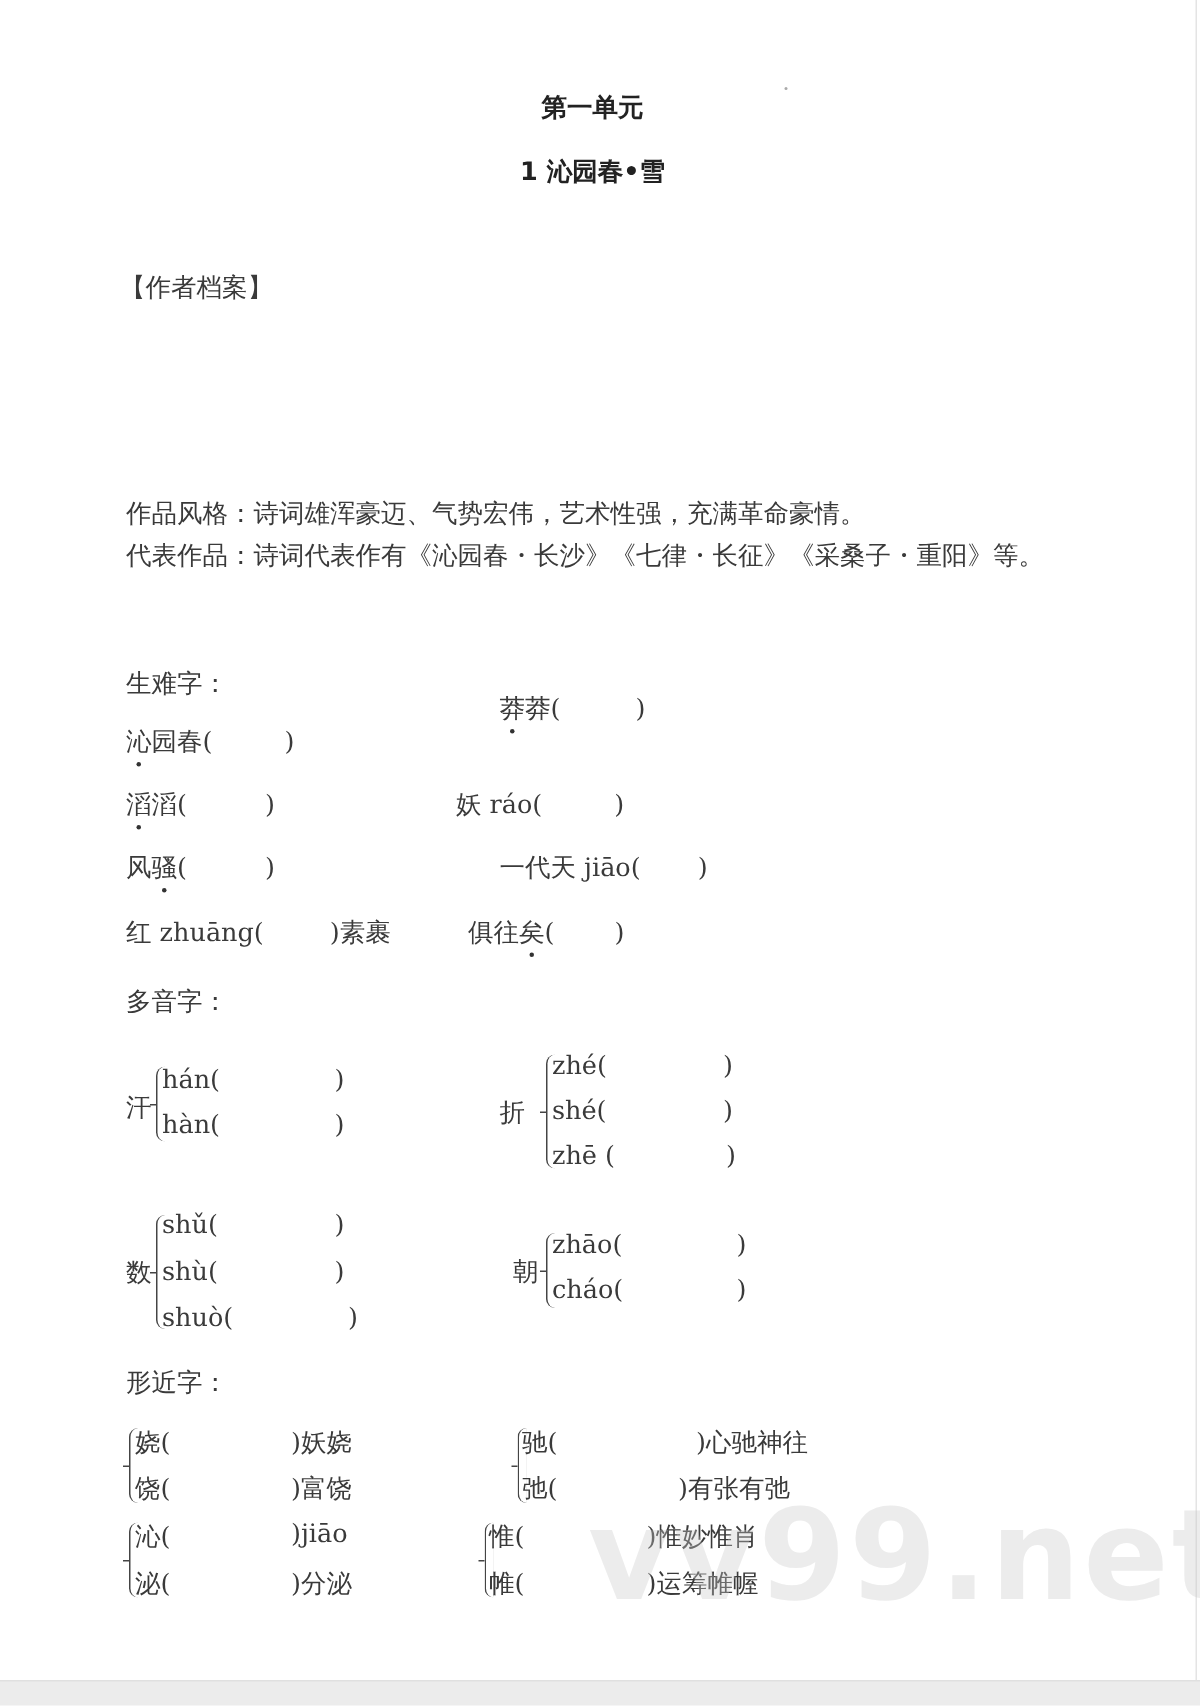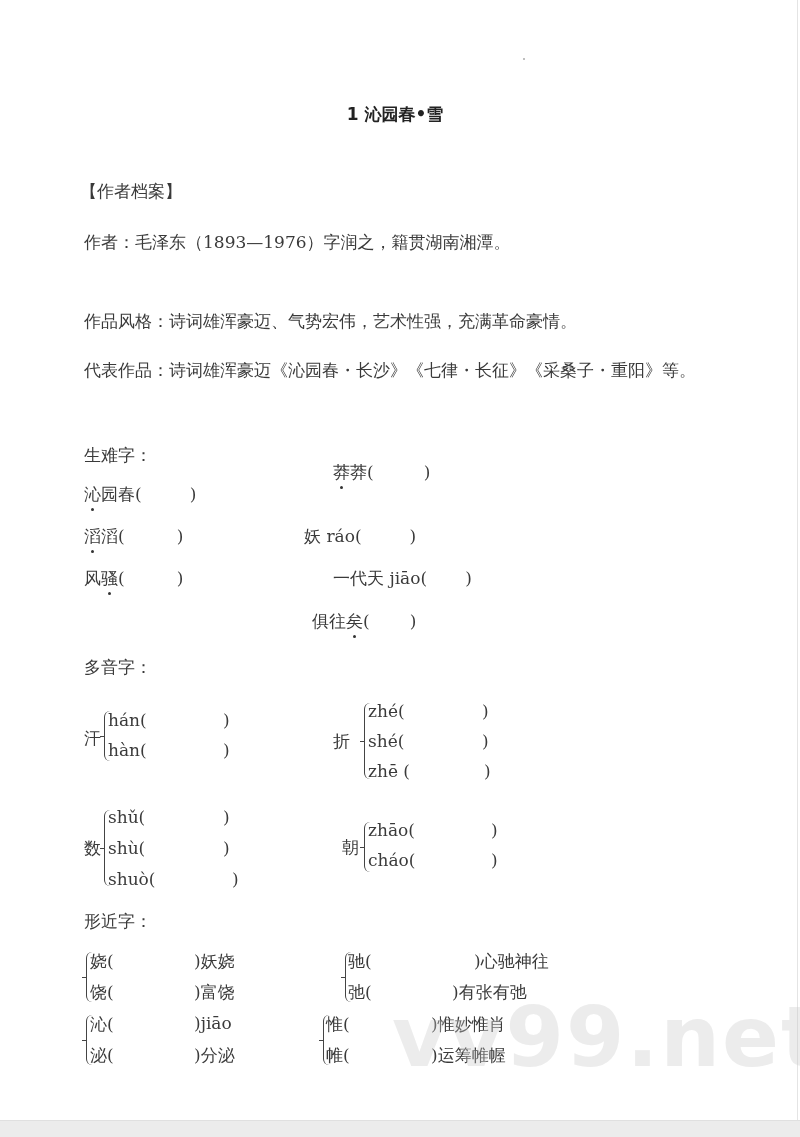--- a/index.html
+++ b/index.html
@@ -21,36 +21,37 @@
   .brace::after { content: ""; position: absolute; left: -5px; top: 50%; width: 4px; height: 1.4px; background: #444; }
   .watermark { position: absolute; left: 368px; top: 988px; font-family: "DejaVu Sans", sans-serif; font-weight: bold; font-size: 84px; color: rgba(200,200,200,0.35); letter-spacing: 2px; pointer-events: none; margin-left: 24px; }
   .speck { position: absolute; left: 523px; top: 58px; width: 2px; height: 2px; background: #aaa; border-radius: 50%; }
 </style>
 </head>
 <body>
 
 <div class="page">
   <div class="speck"></div>
 
+  <div class="abs title" style="top:60px">第一单元</div>
   <div class="abs title" style="top:103px">1 沁园春•雪</div>
 
   <div class="abs line" style="top:180px;left:80px">【作者档案】</div>
-  <div class="abs line" style="top:231px">作者：毛泽东（1893—1976）字润之，籍贯湖南湘潭。</div>
-  <div class="abs line" style="top:310px">作品风格：诗词雄浑豪迈、气势宏伟，艺术性强，充满革命豪情。</div>
-  <div class="abs line" style="top:359px">代表作品：诗词雄浑豪迈《沁园春・长沙》《七律・长征》《采桑子・重阳》等。</div>
+  <div class="abs line" style="top:331px">作品风格：诗词雄浑豪迈、气势宏伟，艺术性强，充满革命豪情。</div>
+  <div class="abs line" style="top:359px">代表作品：诗词代表作有《沁园春・长沙》《七律・长征》《采桑子・重阳》等。</div>
 
 
   <div class="abs line" style="top:444px">生难字：</div>
 
   <div class="abs item" style="top:483px;left:84px"><span class="dot">沁</span><span>园春(</span><span style="display:inline-block;width:48px"></span><span>)</span></div>
   <div class="abs item" style="top:461px;left:333px"><span class="dot">莽</span><span>莽(</span><span style="display:inline-block;width:50px"></span><span>)</span></div>
   <div class="abs item" style="top:525px;left:84px"><span class="dot">滔</span><span>滔(</span><span style="display:inline-block;width:52px"></span><span>)</span></div>
   <div class="abs item" style="top:525px;left:304px"><span>妖 ráo(</span><span style="display:inline-block;width:48px"></span><span>)</span></div>
   <div class="abs item" style="top:567px;left:84px"><span>风</span><span class="dot">骚</span><span>(</span><span style="display:inline-block;width:52px"></span><span>)</span></div>
   <div class="abs item" style="top:567px;left:333px"><span>一代天 jiāo(</span><span style="display:inline-block;width:38px"></span><span>)</span></div>
+  <div class="abs item" style="top:610px;left:84px"><span>红 zhuāng(</span><span style="display:inline-block;width:44px"></span><span>)素裹</span></div>
   <div class="abs item" style="top:610px;left:312px"><span>俱往</span><span class="dot">矣</span><span>(</span><span style="display:inline-block;width:40px"></span><span>)</span></div>
 
   <div class="abs line" style="top:656px">多音字：</div>
 
   <div class="abs item" style="top:727px;left:84px">汗</div>
   <div class="brace" style="left:104px;top:711px;height:50px"></div>
   <div class="abs item" style="top:710px;left:108px">hán(</div>
   <div class="abs item" style="top:710px;left:223px">)</div>
   <div class="abs item" style="top:740px;left:108px">hàn(</div>
   <div class="abs item" style="top:740px;left:223px">)</div>
@@ -83,21 +84,21 @@
   <div class="abs line" style="top:910px">形近字：</div>
 
   <div class="brace" style="left:86px;top:952px;height:50px"></div>
   <div class="abs item" style="top:950px;left:90px">娆(</div>
   <div class="abs item" style="top:950px;left:194px">)妖娆</div>
   <div class="abs item" style="top:981px;left:90px">饶(</div>
   <div class="abs item" style="top:981px;left:194px">)富饶</div>
 
   <div class="brace" style="left:345px;top:952px;height:50px"></div>
   <div class="abs item" style="top:950px;left:348px">驰(</div>
-  <div class="abs item" style="top:950px;left:474px">)心驰神往</div>
+  <div class="abs item" style="top:950px;left:464px">)心驰神往</div>
   <div class="abs item" style="top:981px;left:348px">弛(</div>
   <div class="abs item" style="top:981px;left:452px">)有张有弛</div>
 
   <div class="brace" style="left:86px;top:1015px;height:50px"></div>
   <div class="abs item" style="top:1013px;left:90px">沁(</div>
   <div class="abs item" style="top:1013px;left:194px">)jiāo</div>
   <div class="abs item" style="top:1044px;left:90px">泌(</div>
   <div class="abs item" style="top:1044px;left:194px">)分泌</div>
 
   <div class="brace" style="left:323px;top:1015px;height:50px"></div>

